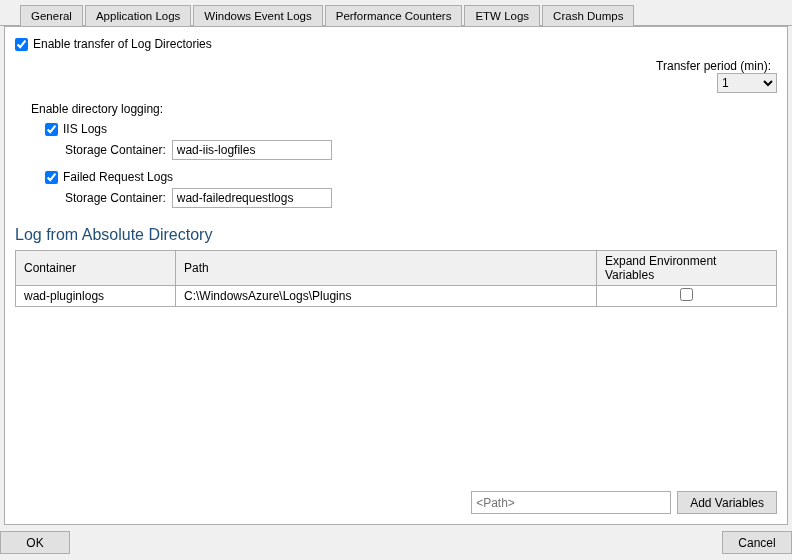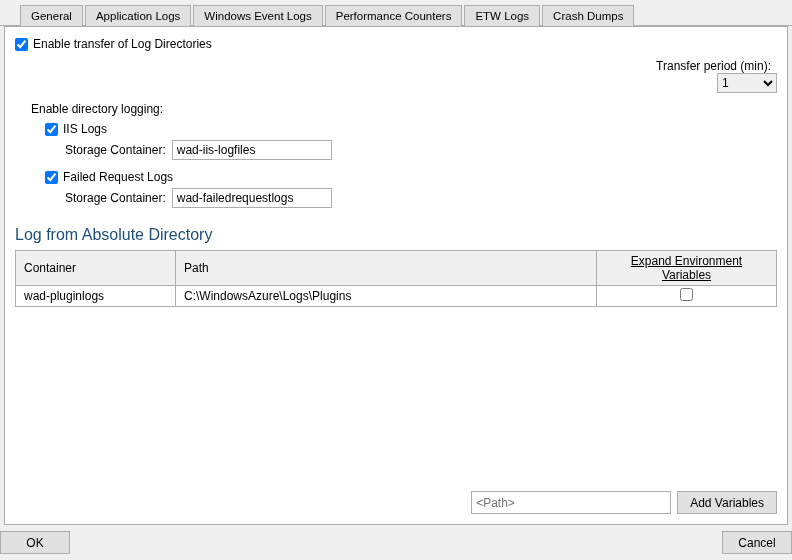--- a/index.html
+++ b/index.html
@@ -153,22 +153,21 @@
     .log-table th {
       background: #f0f0f0;
       border: 1px solid #adadad;
       padding: 3px 8px;
       text-align: left;
       font-weight: normal;
       font-size: 12px;
     }
 
     .log-table th.expand-col {
-      text-align: center;
-      text-decoration: underline;
+      text-align: left;
     }
 
     .log-table td {
       border: 1px solid #adadad;
       padding: 2px 8px;
       font-size: 12px;
     }
 
     .log-table td.expand-cell {
       text-align: center;

